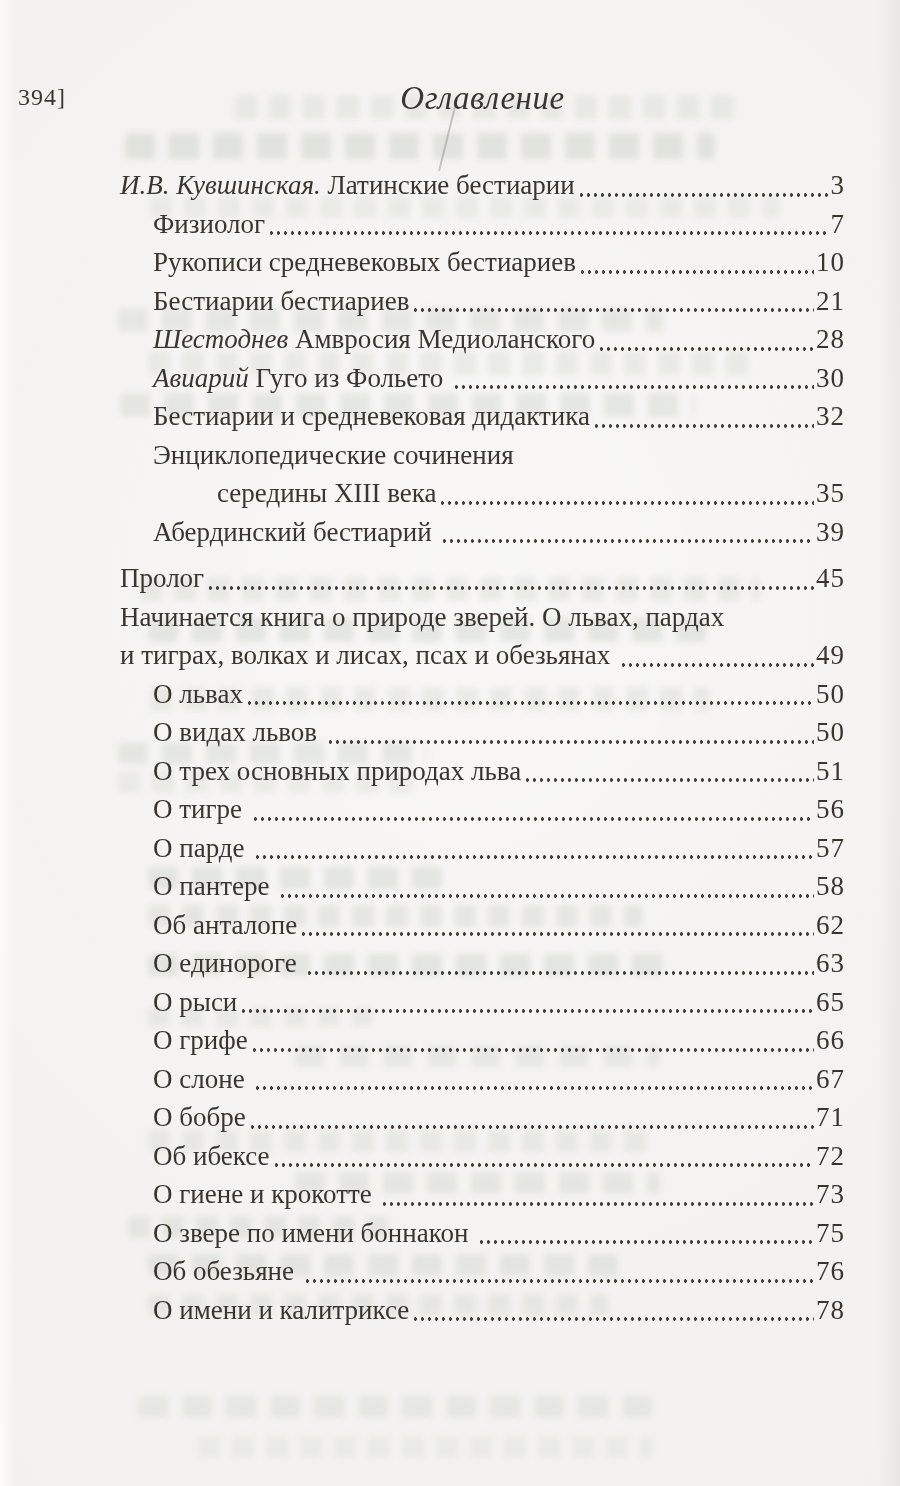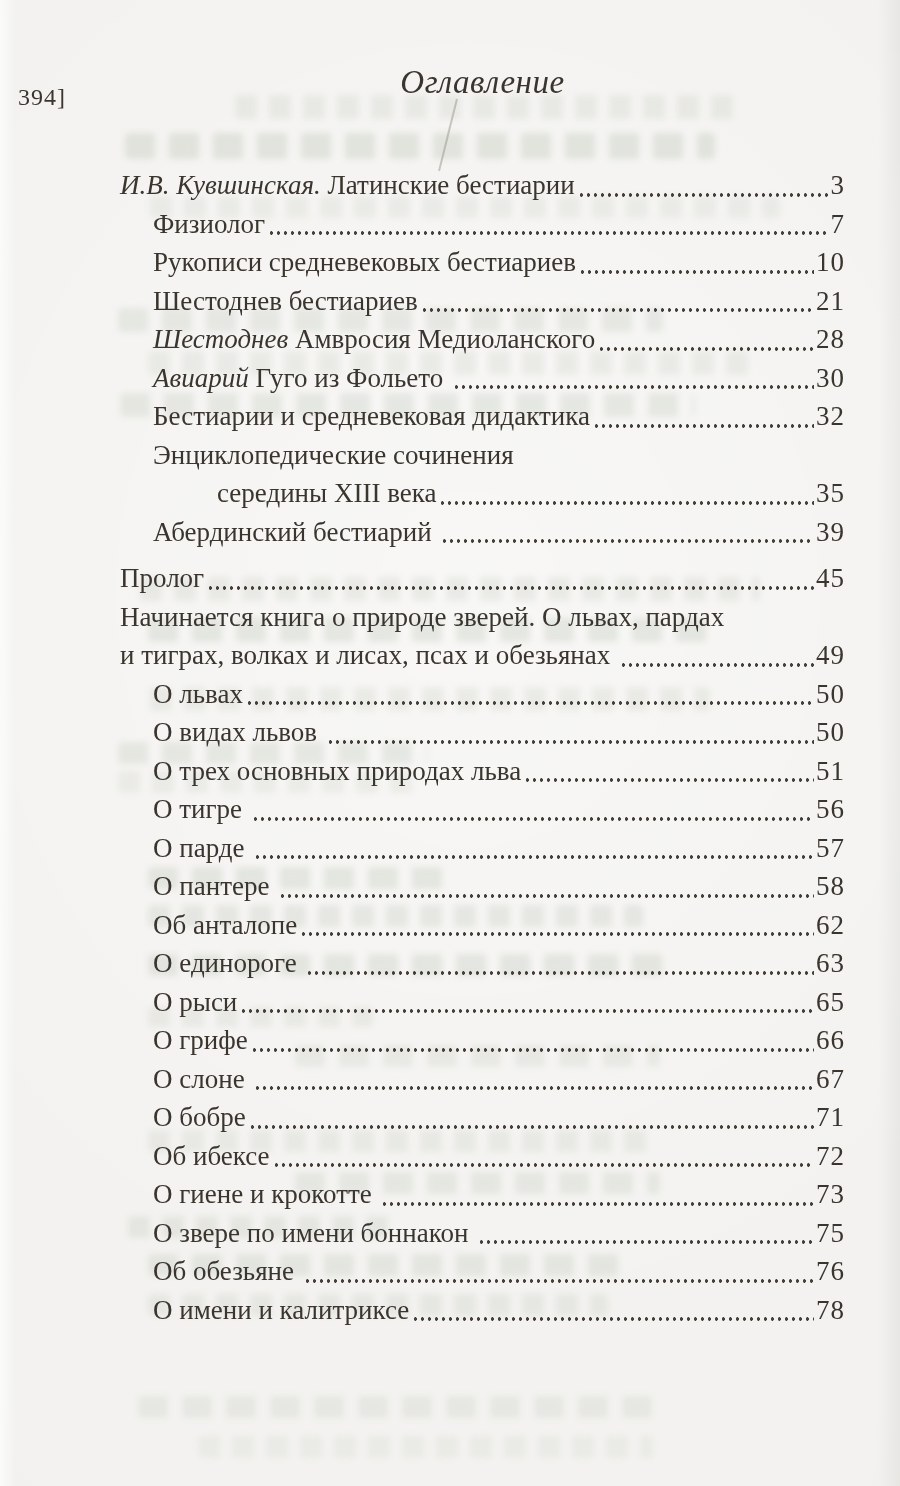--- a/index.html
+++ b/index.html
@@ -37,21 +37,21 @@
     background: rgba(125,120,110,0.38);
     transform: rotate(14deg);
   }
 
   
   .folio {
     position: absolute; left: 18px; top: 84px;
     font-size: 24px; letter-spacing: 1px;
   }
   .heading {
-    position: absolute; left: 120px; top: 64px; width: 725px;
+    position: absolute; left: 120px; top: 80px; width: 725px;
     text-align: center;
     font-style: italic;
     font-size: 33px;
     letter-spacing: 0.5px;
   }
 
   
   .toc {
     position: absolute; left: 120px; top: 166px; width: 725px;
     font-size: 27px;
@@ -126,21 +126,21 @@
     <span class="toc-text"><span>Физиолог</span></span>
     <span class="leader"></span>
     <span class="pageno">7</span>
   </div>
       <div class="toc-line ind-1">
     <span class="toc-text"><span>Рукописи средневековых бестиариев</span></span>
     <span class="leader"></span>
     <span class="pageno">10</span>
   </div>
       <div class="toc-line ind-1">
-    <span class="toc-text"><span>Шестоднев бестиариев</span></span>
+    <span class="toc-text"><span>Бестиарии бестиариев</span></span>
     <span class="leader"></span>
     <span class="pageno">21</span>
   </div>
       <div class="toc-line ind-1">
     <span class="toc-text"><span class="it">Шестоднев</span><span> Амвросия Медиоланского</span></span>
     <span class="leader"></span>
     <span class="pageno">28</span>
   </div>
       <div class="toc-line ind-1">
     <span class="toc-text"><span class="it">Авиарий</span><span> Гуго из Фольето </span></span>

